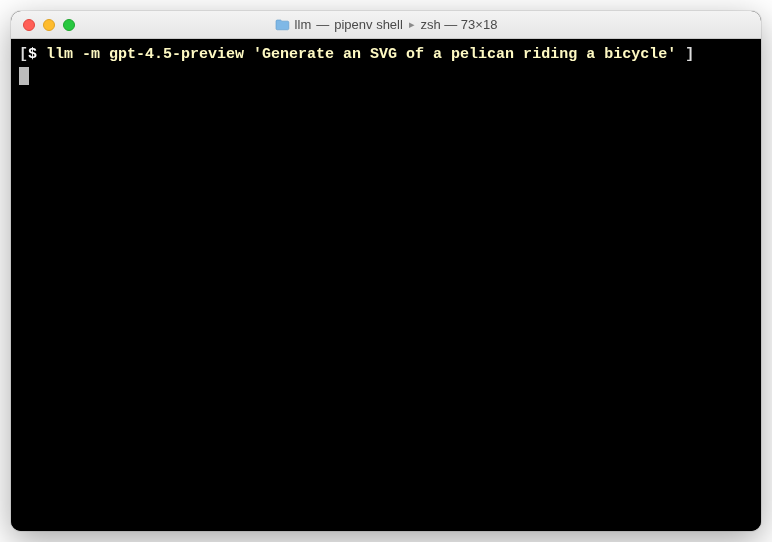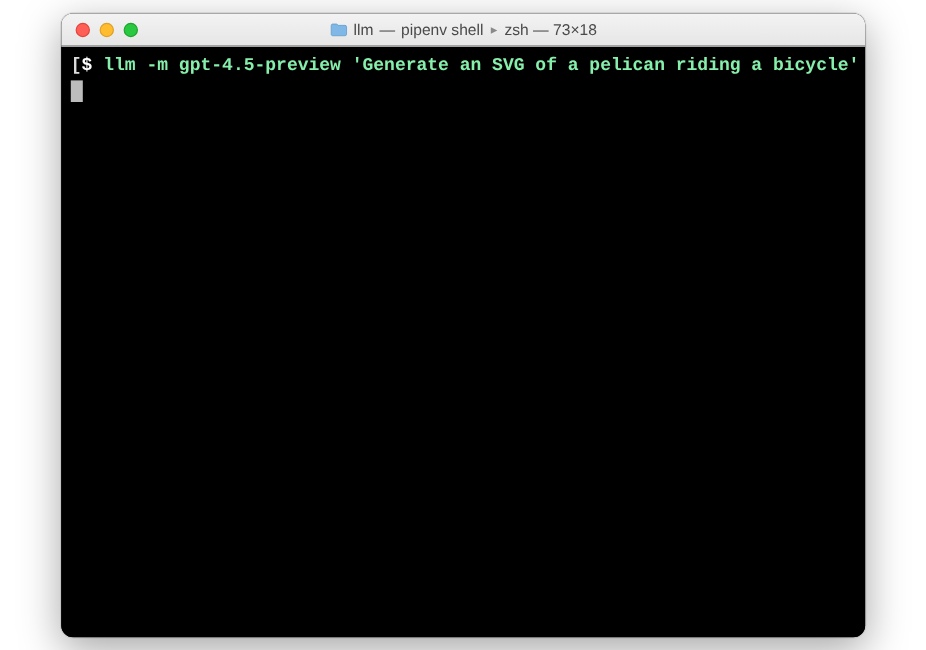--- a/index.html
+++ b/index.html
@@ -10,21 +10,21 @@
     body {
       width: 772px;
       height: 542px;
       background: #fff;
       font-family: -apple-system, BlinkMacSystemFont, "Helvetica Neue", sans-serif;
       display: flex;
       align-items: center;
       justify-content: center;
     }
     .window {
-      width: 670px;
+      width: 750px;
       height: 520px;
       border-radius: 10px;
       overflow: hidden;
       box-shadow: 0 10px 35px rgba(0,0,0,0.35), 0 0 0 1px rgba(0,0,0,0.08);
       background: #000;
       display: flex;
       flex-direction: column;
     }
     .titlebar {
       height: 28px;
@@ -79,21 +79,21 @@
       font-weight: 600;
     }
     .prompt-line {
       display: flex;
       align-items: baseline;
       gap: 0;
       white-space: pre;
     }
     .bracket { color: #ddd; }
     .dollar  { color: #fff; }
-    .cmd     { color: #86efac; }
+    .cmd     { color: #fef9c3; }
     .cursor-row { margin-top: 2px; }
     .block-cursor {
       display: inline-block;
       width: 10px;
       height: 18px;
       background: #bcbcbc;
       vertical-align: text-bottom;
     }
   </style>
 </head>

